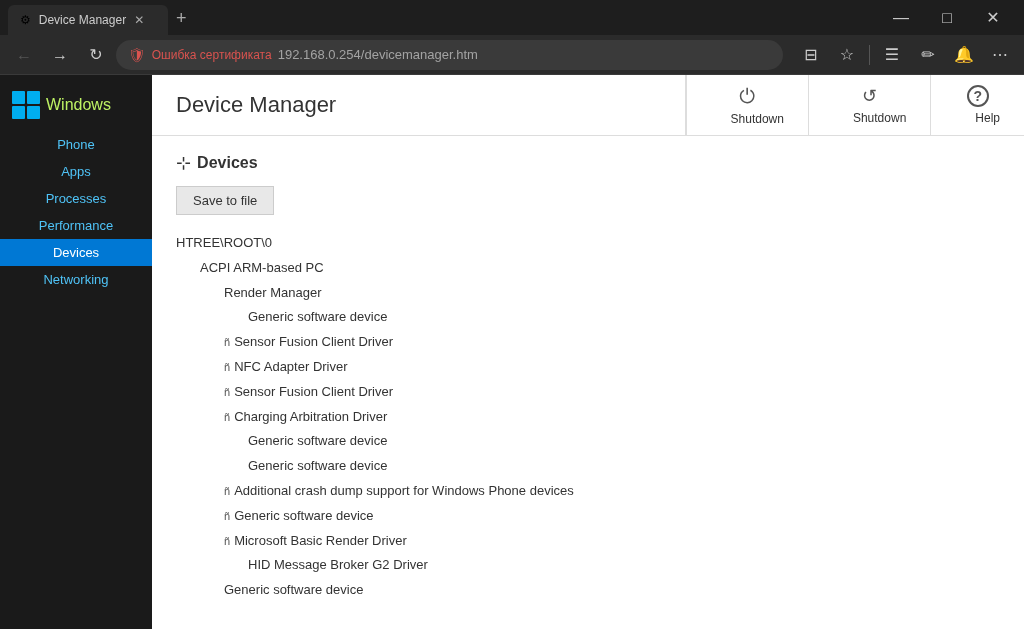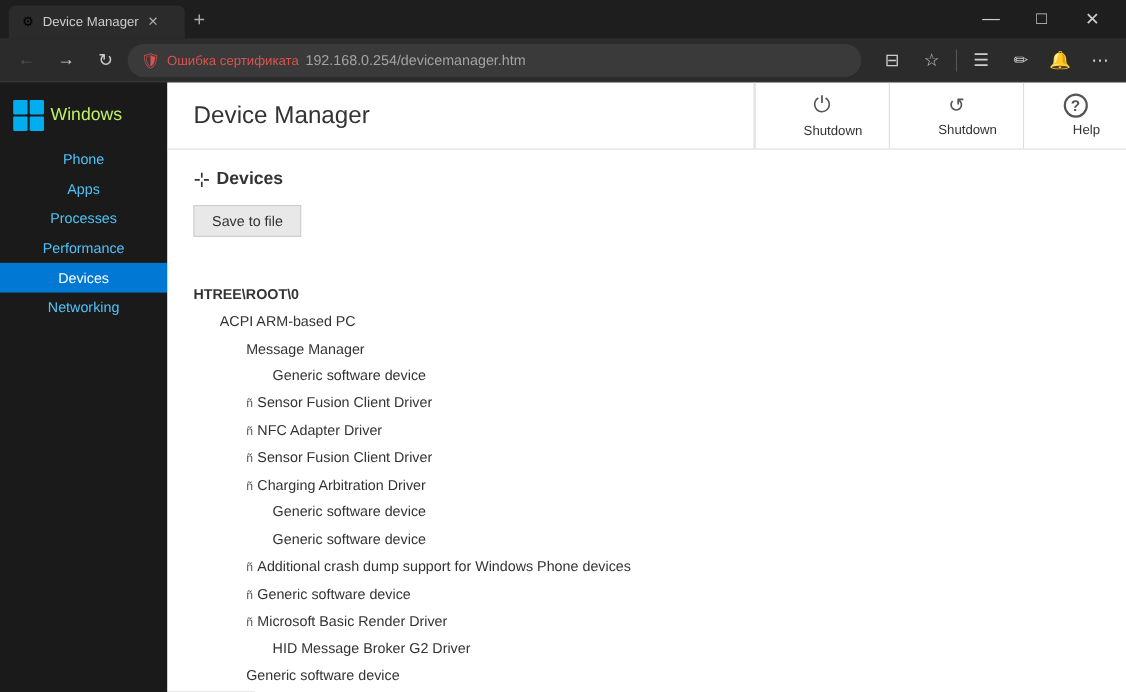--- a/index.html
+++ b/index.html
@@ -50,21 +50,21 @@
     
     .content-body { flex: 1; overflow-y: auto; padding: 16px 24px; }
     .section-header { display: flex; align-items: center; gap: 6px; margin-bottom: 12px; }
     .section-icon { font-size: 16px; color: #555; }
     .section-title { font-size: 16px; font-weight: 600; color: #333; }
     .save-btn { background: #e8e8e8; border: 1px solid #ccc; padding: 6px 16px; cursor: pointer; font-size: 13px; color: #333; margin-bottom: 16px; }
 
     
     .device-tree { font-size: 13px; }
     .device-item { padding: 2px 0; color: #333; line-height: 1.6; }
-    .device-item.root { font-weight: 700; padding-left: 0; margin-top: 24px; }
+    .device-item.root { font-weight: 400; padding-left: 0; }
     .device-item.level1 { padding-left: 24px; }
     .device-item.level2 { padding-left: 48px; }
     .device-item.level3 { padding-left: 72px; }
     .device-indicator { color: #555; margin-right: 4px; font-size: 11px; }
 
     
     .content-body::-webkit-scrollbar { width: 10px; }
     .content-body::-webkit-scrollbar-track { background: #f0f0f0; }
     .content-body::-webkit-scrollbar-thumb { background: #c0c0c0; }
   </style>
@@ -150,21 +150,21 @@
     <div class="content-body">
       <div class="section-header">
         <span class="section-icon" style="font-size:18px; color:#333;">⊹</span>
         <span class="section-title">Devices</span>
       </div>
       <button class="save-btn">Save to file</button>
 
       <div class="device-tree" id="device-tree-container">
       <div class="device-item root">HTREE\ROOT\0</div>
           <div class="device-item level1">ACPI ARM-based PC</div>
-          <div class="device-item level2">Message Manager</div>
+          <div class="device-item level2">Render Manager</div>
           <div class="device-item level3">Generic software device</div>
           <div class="device-item level2"><span class="device-indicator">ñ</span>Sensor Fusion Client Driver</div>
           <div class="device-item level2"><span class="device-indicator">ñ</span>NFC Adapter Driver</div>
           <div class="device-item level2"><span class="device-indicator">ñ</span>Sensor Fusion Client Driver</div>
           <div class="device-item level2"><span class="device-indicator">ñ</span>Charging Arbitration Driver</div>
           <div class="device-item level3">Generic software device</div>
           <div class="device-item level3">Generic software device</div>
           <div class="device-item level2"><span class="device-indicator">ñ</span>Additional crash dump support for Windows Phone devices</div>
           <div class="device-item level2"><span class="device-indicator">ñ</span>Generic software device</div>
           <div class="device-item level2"><span class="device-indicator">ñ</span>Microsoft Basic Render Driver</div>

